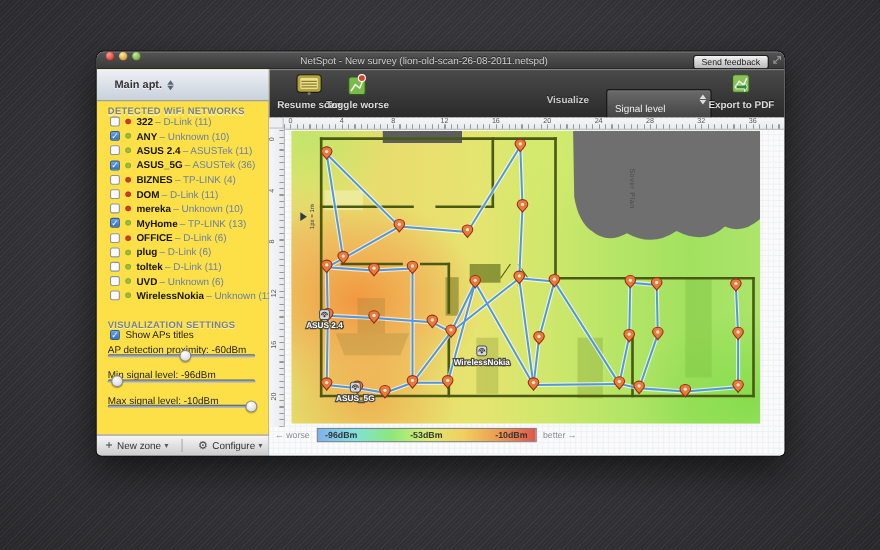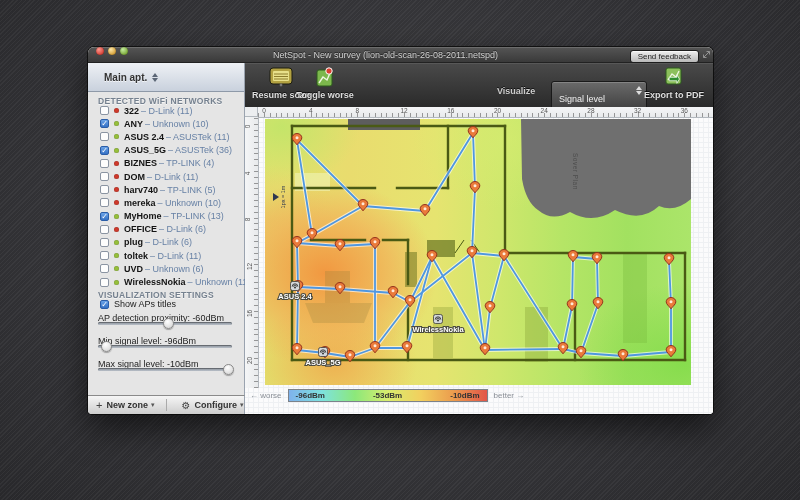--- a/index.html
+++ b/index.html
@@ -38,21 +38,21 @@
   .feedback-btn{
     position:absolute;right:14px;top:2.5px;height:11px;line-height:11px;
     padding:0 7px;border-radius:3px;font-size:8px;color:#1c1c1c;
     background:linear-gradient(#efefef,#b9b9b9);
     border:1px solid #1d1d1d;box-shadow:inset 0 1px 0 rgba(255,255,255,.6);
   }
   .resize-glyph{position:absolute;right:2px;top:3px;opacity:.8;}
   
   .sidebar{
     position:absolute;left:0;top:16px;width:157px;height:332px;
-    background:#e5e5e5;border-right:1px solid #9aa3af;box-sizing:border-box;
+    background:#fde047;border-right:1px solid #9aa3af;box-sizing:border-box;
   }
   .zone-header{
     position:absolute;left:0;top:0;right:0;height:29px;
     background:linear-gradient(#eef1f5,#c9d1dd);
     border-bottom:1px solid #8e99a8;
     display:flex;align-items:center;padding-left:16px;gap:5px;box-sizing:border-box;
   }
   .zone-header .zlabel{font-size:10px;font-weight:bold;color:#333;text-shadow:0 1px 0 rgba(255,255,255,.7);}
   .arrow-stack{display:flex;flex-direction:column;gap:1px;}
   .arrow-stack i{display:block;width:0;height:0;border-left:3px solid transparent;border-right:3px solid transparent;}
@@ -87,21 +87,21 @@
     border:1px solid #888;box-sizing:border-box;box-shadow:0 1px 1px rgba(0,0,0,.3);
   }
   .side-bottom{
     position:absolute;left:0;top:348px;width:157px;height:19px;
     background:linear-gradient(#f6f6f6,#cdcdcd);
     border-top:1px solid #8a8a8a;border-right:1px solid #9aa3af;
     display:flex;align-items:center;font-size:9px;color:#222;box-sizing:border-box;
   }
   .side-bottom .ic{font-size:11px;color:#444;margin:0 4px 0 8px;}
   .side-bottom .gear{font-size:10px;margin-left:14px;}
-  .side-bottom .lbl{font-weight:bold;color:#333;}
+  .side-bottom .lbl{font-weight:normal;color:#333;}
   .side-bottom .caret{font-size:7px;color:#555;margin-left:3px;}
   .vdiv{width:1px;height:12px;background:#aaa;margin-left:12px;}
   
   .main{position:absolute;left:157px;top:16px;width:468px;height:351px;background:#fff;}
   .toolbar{
     position:absolute;left:0;top:0;right:0;height:44px;
     background:linear-gradient(#4a4a4a,#2a2a2a);
     border-bottom:1px solid #141414;box-shadow:inset 0 1px 0 rgba(255,255,255,.08);
   }
   .tbtn{position:absolute;top:3px;width:62px;display:flex;flex-direction:column;align-items:center;}
@@ -234,26 +234,20 @@
           <span class="cb"></span>
           <span class="dot red"></span>
           <span class="nm">BIZNES</span>
           <span class="vn">– TP-LINK (4)</span>
         </div>
         <div class="net-row">
           <span class="cb"></span>
           <span class="dot red"></span>
           <span class="nm">DOM</span>
           <span class="vn">– D-Link (11)</span>
-        </div>
-        <div class="net-row">
-          <span class="cb"></span>
-          <span class="dot red"></span>
-          <span class="nm">harv740</span>
-          <span class="vn">– TP-LINK (5)</span>
         </div>
         <div class="net-row">
           <span class="cb"></span>
           <span class="dot red"></span>
           <span class="nm">mereka</span>
           <span class="vn">– Unknown (10)</span>
         </div>
         <div class="net-row">
           <span class="cb on">✓</span>
           <span class="dot green"></span>

